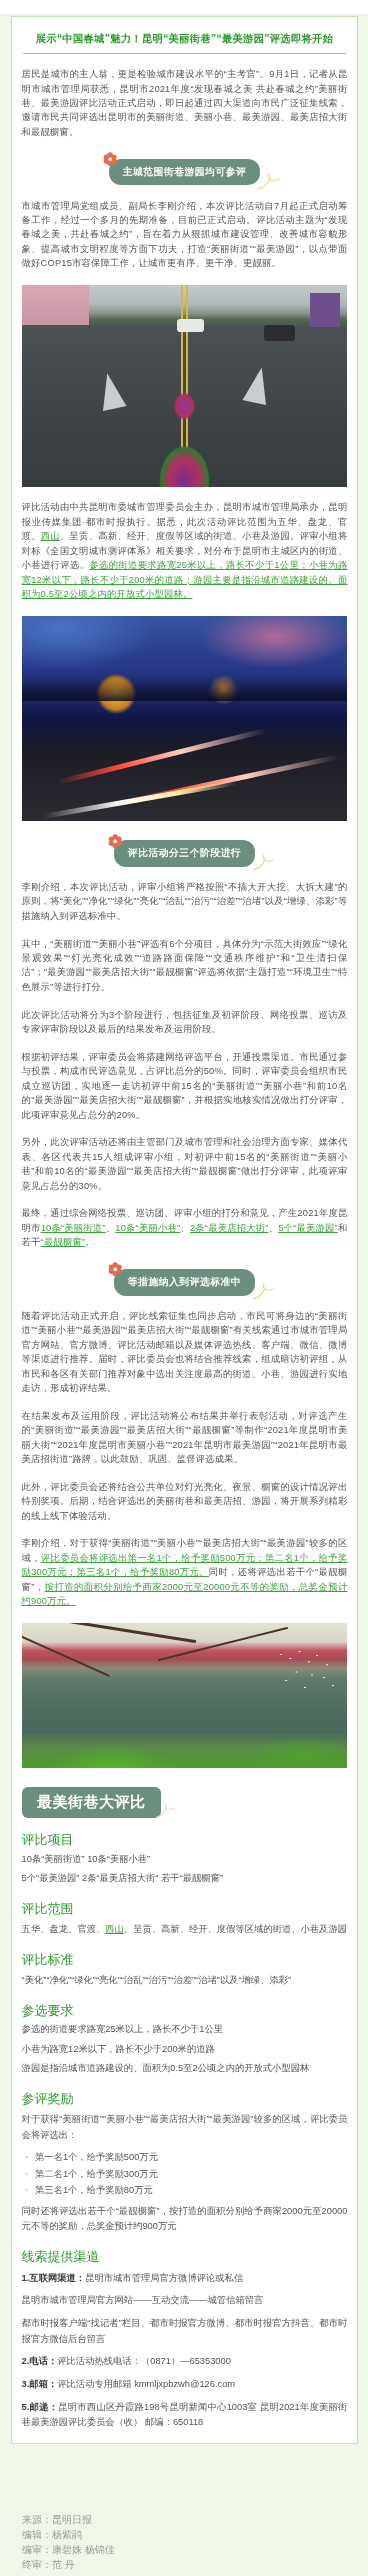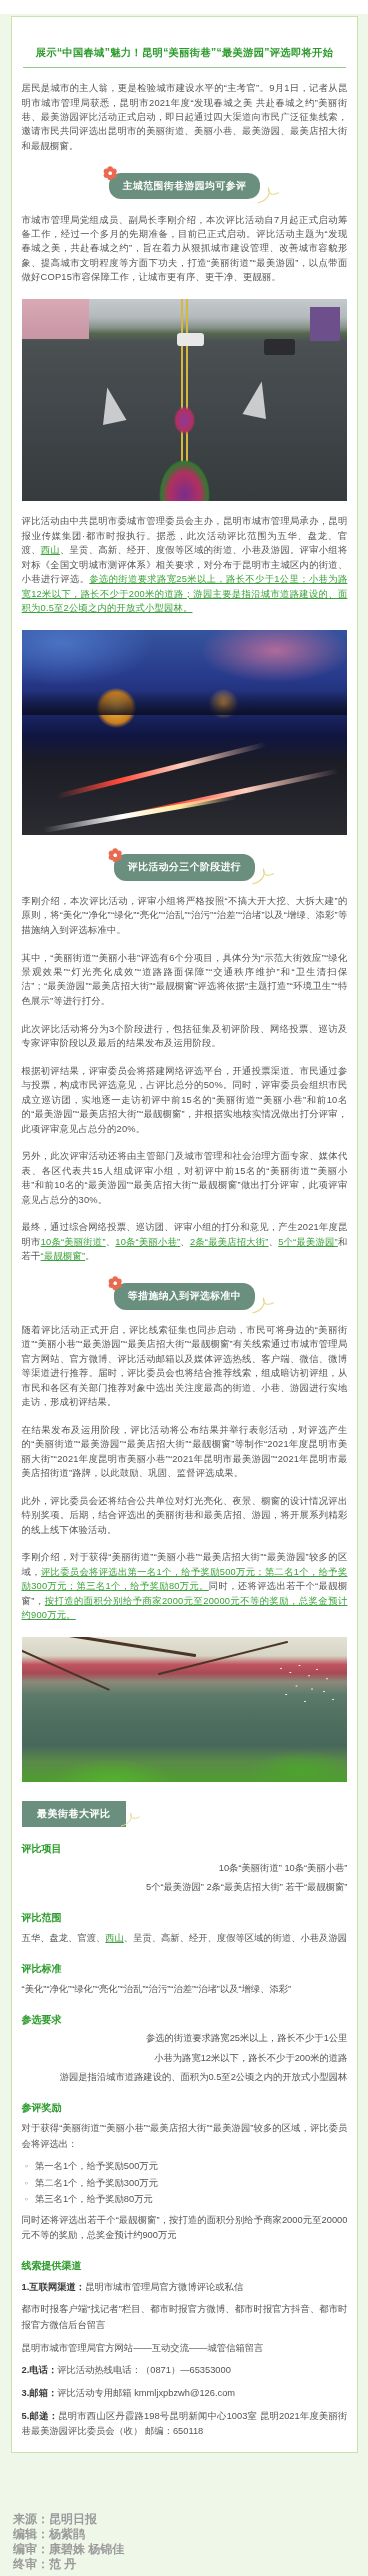--- a/index.html
+++ b/index.html
@@ -8,37 +8,37 @@
     background:#eff7e9;
     font-family:"Liberation Sans","DejaVu Sans",sans-serif;
     -webkit-font-smoothing:antialiased;
   }
   .top-strip{position:absolute;top:0;left:0;right:0;height:14.4px;background:#ffffff;}
   .card{
     position:relative;margin:15.5px 11.3px 0;background:#ffffff;
     border:1px solid #c6e2b0;padding:8.2px 9.3px 12.4px;box-sizing:border-box;
   }
   .title{
-    margin:20px 1px 0;font-size:10.3px;line-height:15.5px;font-weight:bold;
+    margin:6px 1px 0;font-size:10.3px;line-height:15.5px;font-weight:bold;
     color:#2c9b2c;text-align:center;letter-spacing:0.3px;
   }
   .title-divider{height:0;border-bottom:1px solid #8fcb8f;margin:6.7px 1px 0;}
   .para{
     margin:13.4px 0 0;font-size:9.3px;line-height:14.4px;color:#545454;
     text-align:justify;letter-spacing:0.2px;
   }
   .seg-green{color:#3aa33a;text-decoration:underline;}
   
   .badge{
     position:relative;width:-moz-fit-content;width:fit-content;
     background:#6a8f7f;color:#ffffff;font-weight:bold;
     padding:6.7px 13.4px;letter-spacing:0.5px;
   }
   .badge-center{margin:19.6px auto 0;font-size:9.8px;border-radius:12px;}
-  .badge-left{margin:19.6px 0 0;font-size:10px;padding:5.7px 15.5px;}
+  .badge-left{margin:19.6px 0 0;font-size:15px;padding:5.7px 15.5px;border-radius:6px;}
   .badge .flower{position:absolute;top:-6.7px;left:-6.7px;width:14.4px;height:14.4px;display:block;}
   .badge .swirl{position:absolute;right:-20.6px;bottom:-5.2px;width:24px;height:17.5px;display:block;}
   .badge-left .swirl{right:-17.5px;bottom:-3.1px;}
   .badge-label{position:relative;z-index:1;}
   
   .photo{position:relative;margin:14.4px 0 0;width:100%;overflow:hidden;}
   .photo-street{
     height:202px;
     background:
       radial-gradient(ellipse 41px 57px at 50% 97%, #7a2d8c 0%, #b03060 38%, #2f7a2f 58%, rgba(0,0,0,0) 62%),
@@ -75,31 +75,31 @@
       linear-gradient(180deg, #e4e2d4 0%, #d6d4c4 13%, #c05560 19%, #a84a55 25%, #8a8a7a 31%, #5d7a6a 40%, #4e6e60 58%, #49685c 75%, #5a8a48 86%, #4f9e30 100%);
   }
   .pp-branch{position:absolute;background:#4a3526;border-radius:1px;}
   .pp-branch.b1{left:20.6px;top:5.2px;width:155px;height:2.6px;transform:rotate(9deg);}
   .pp-branch.b2{left:134px;top:20.6px;width:134px;height:2.1px;transform:rotate(-14deg);}
   .pp-branch.b3{left:-10.3px;top:31px;width:103px;height:2.1px;transform:rotate(24deg);}
   .pp-birds{position:absolute;left:258px;top:31px;width:2.1px;height:1.5px;border-radius:50%;background:#fff;
     box-shadow:9.3px 4.1px 0 #fff,18.5px -3.1px 0 #fff,28px 7.2px 0 #fff,36px 1px 0 #fff,46px 10.3px 0 #fff,
     15.5px 17.5px 0 #fff,31px 20.6px 0 #fff,43px 23px 0 #fff,5.2px 26px 0 #fff,24px 33px 0 #fff,52px 31px 0 #fff;}
   
-  .info-h{margin:15.5px 0 0;font-size:10px;line-height:13.4px;font-weight:bold;color:#2c9b2c;}
+  .info-h{margin:15.5px 0 0;font-size:13px;line-height:13.4px;font-weight:normal;color:#2c9b2c;}
   .info-line{margin:6.2px 0 0;font-size:9.3px;line-height:15.5px;color:#545454;text-align:justify;}
   ul.info-list{list-style:none;margin:5.2px 0 0;padding:0;}
-  ul.info-list li{font-size:9.3px;line-height:15.5px;color:#545454;margin:4.1px 0;text-align:right;}
+  ul.info-list li{font-size:9.3px;line-height:15.5px;color:#545454;margin:4.1px 0;}
   ul.bullets{list-style:none;margin:7.2px 0 0;padding:0 0 0 13.4px;}
   ul.bullets li{position:relative;font-size:9.3px;line-height:14.4px;color:#545454;margin:2px 0;}
   ul.bullets li::before{content:"◦";position:absolute;left:-10.3px;top:0;color:#888888;}
   .channel{margin:7.2px 0 0;font-size:9.3px;line-height:15.5px;color:#545454;text-align:justify;}
   .channel-label{font-weight:bold;color:#3c3c3c;}
   
-  .footer{position:absolute;left:13px;top:2512px;color:#9b9b9b;font-size:12px;line-height:15px;font-weight:bold;}
+  .footer{position:absolute;left:22px;top:2512px;color:#9b9b9b;font-size:10px;line-height:15px;}
   .footer div{margin:0;}
 </style>
 </head>
 <body>
 
 <div class="top-strip"></div>
 
 <div class="card">
 
   <h1 class="title">展示“中国春城”魅力！昆明“美丽街巷”“最美游园”评选即将开始</h1>
@@ -244,22 +244,22 @@
   <p class="info-line">对于获得“美丽街道”“美丽小巷”“最美店招大街”“最美游园”较多的区域，评比委员会将评选出：</p>
   <ul class="bullets">
       <li>第一名1个，给予奖励500万元</li>
       <li>第二名1个，给予奖励300万元</li>
       <li>第三名1个，给予奖励80万元</li>
     </ul>
   <p class="info-line">同时还将评选出若干个“最靓橱窗”，按打造的面积分别给予商家2000元至20000元不等的奖励，总奖金预计约900万元</p>
 
   <h3 class="info-h">线索提供渠道</h3>
   <p class="channel"><span class="channel-label">1.互联网渠道：</span><span>昆明市城市管理局官方微博评论或私信</span></p>
+  <p class="channel"><span class="channel-label"></span><span>昆明市城市管理局官方网站——互动交流——城管信箱留言</span></p>
   <p class="channel"><span class="channel-label"></span><span>都市时报客户端“找记者”栏目、都市时报官方微博、都市时报官方抖音、都市时报官方微信后台留言</span></p>
-  <p class="channel"><span class="channel-label"></span><span>昆明市城市管理局官方网站——互动交流——城管信箱留言</span></p>
   <p class="channel"><span class="channel-label">2.电话：</span><span>评比活动热线电话：（0871）—65353000</span></p>
   <p class="channel"><span class="channel-label">3.邮箱：</span><span>评比活动专用邮箱 kmmljxpbzwh@126.com</span></p>
   <p class="channel"><span class="channel-label">5.邮递：</span><span>昆明市西山区丹霞路198号昆明新闻中心1003室 昆明2021年度美丽街巷最美游园评比委员会（收） 邮编：650118</span></p>
 
 </div>
 
 <div class="footer">
   <div>来源：昆明日报</div>
   <div>编辑：杨紫鹃</div>
   <div>编审：康碧姝  杨锦佳</div>

